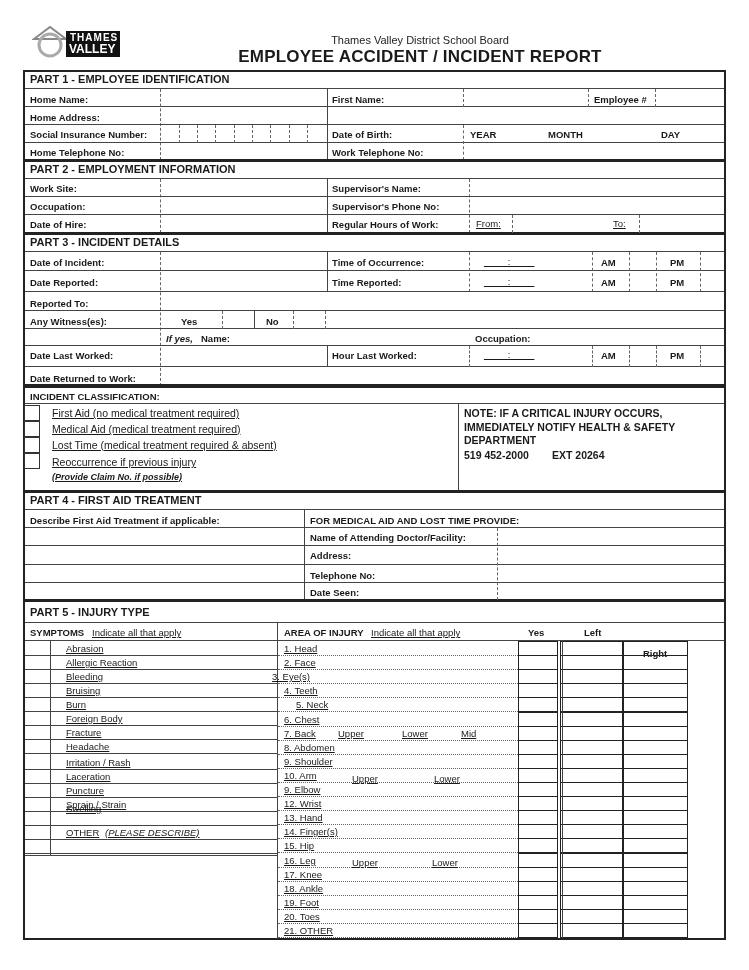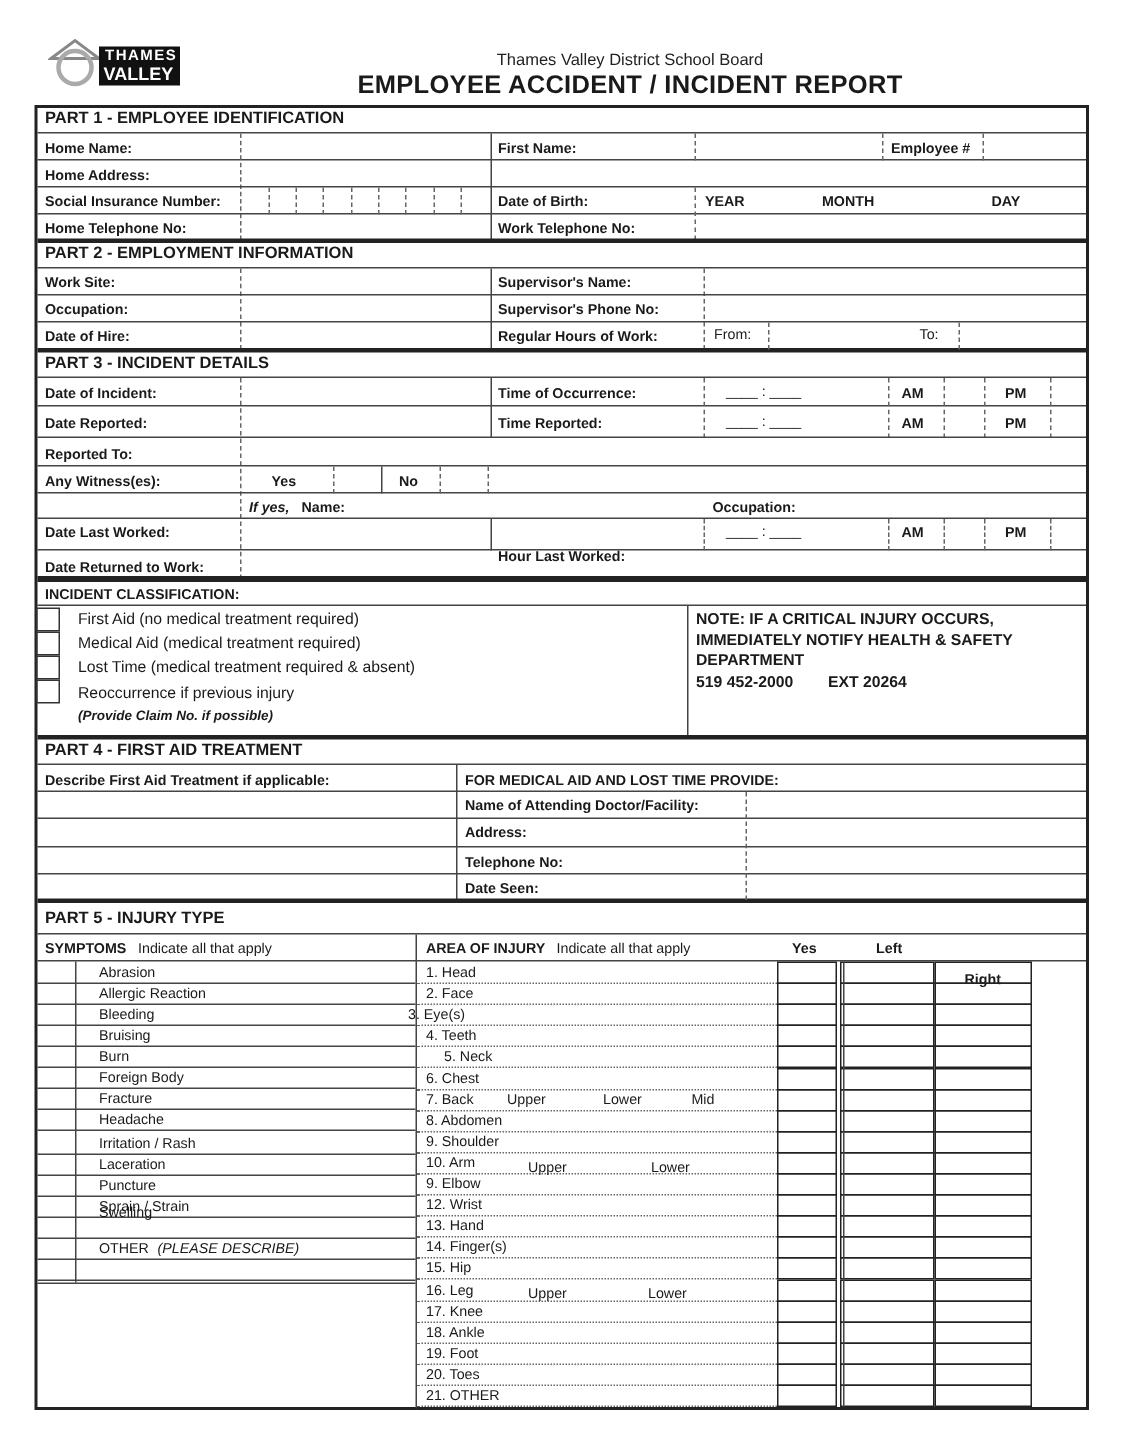--- a/index.html
+++ b/index.html
@@ -10,21 +10,21 @@
   .logo{left:32px;top:25px;width:90px;height:36px;}
   .frame{left:23px;top:70px;width:703px;height:870px;border:2px solid #222;box-sizing:border-box;}
   .row{position:absolute;left:25px;width:699px;border-bottom:1px solid #444;box-sizing:border-box;}
   .thick{border-bottom:3px solid #222;}
   .lbl{position:absolute;font-size:9.5px;font-weight:bold;white-space:nowrap;}
   .sec{position:absolute;left:30px;font-size:11px;font-weight:bold;}
   .vl{position:absolute;border-left:1px solid #444;}
   .vd{position:absolute;border-left:1px dashed #666;}
   .hl{position:absolute;border-top:1px solid #444;}
   .hd{position:absolute;border-top:1px dotted #666;}
-  .t{position:absolute;font-size:9.5px;white-space:nowrap;}
+  .t{position:absolute;font-size:9.5px;white-space:nowrap;text-decoration:underline;}
   .cb{position:absolute;width:16px;height:16px;border:1px solid #333;box-sizing:border-box;}
   .box{position:absolute;border:1px solid #222;box-sizing:border-box;}
 </style>
 </head>
 <body>
 
 <div class="abs logo">
   <svg width="90" height="36" viewBox="0 0 90 36">
     <polygon points="2,14 18,2 34,14" fill="none" stroke="#888" stroke-width="2"></polygon>
     <circle cx="18" cy="20" r="11" fill="none" stroke="#aaa" stroke-width="3"></circle>
@@ -156,21 +156,21 @@
 <div class="lbl" style="left:166px;top:333px;font-style:italic;text-align:right;">If yes,</div>
 <div class="lbl" style="left:201px;top:333px;">Name:</div>
 <div class="abs" style="left:232px;top:330px;width:240px;height:15px;"></div>
 <div class="lbl" style="left:475px;top:333px;">Occupation:</div>
 <div class="abs" style="left:535px;top:330px;width:186px;height:15px;"></div>
 
 <div class="row" style="top:346px;height:21px;"></div>
 <div class="lbl" style="left:30px;top:350px;">Date Last Worked:</div>
 <div class="abs" style="left:161px;top:347px;width:165px;height:19px;"></div>
 <div class="vl" style="left:327px;top:346px;height:21px;"></div>
-<div class="lbl" style="left:332px;top:350px;margin-top:16px;">Hour Last Worked:</div>
+<div class="lbl" style="left:332px;top:350px;">Hour Last Worked:</div>
 <div class="vd" style="left:469px;top:346px;height:21px;"></div>
 <div class="t" style="left:484px;top:349px;">____ : ____</div>
 <div class="vd" style="left:592px;top:346px;height:21px;"></div>
 <div class="lbl" style="left:601px;top:350px;">AM</div>
 <div class="vd" style="left:629px;top:346px;height:21px;"></div>
 <div class="abs" style="left:630px;top:347px;width:25px;height:19px;"></div>
 <div class="vd" style="left:656px;top:346px;height:21px;"></div>
 <div class="lbl" style="left:670px;top:350px;">PM</div>
 <div class="vd" style="left:700px;top:346px;height:21px;"></div>
 <div class="abs" style="left:701px;top:347px;width:21px;height:19px;"></div>

